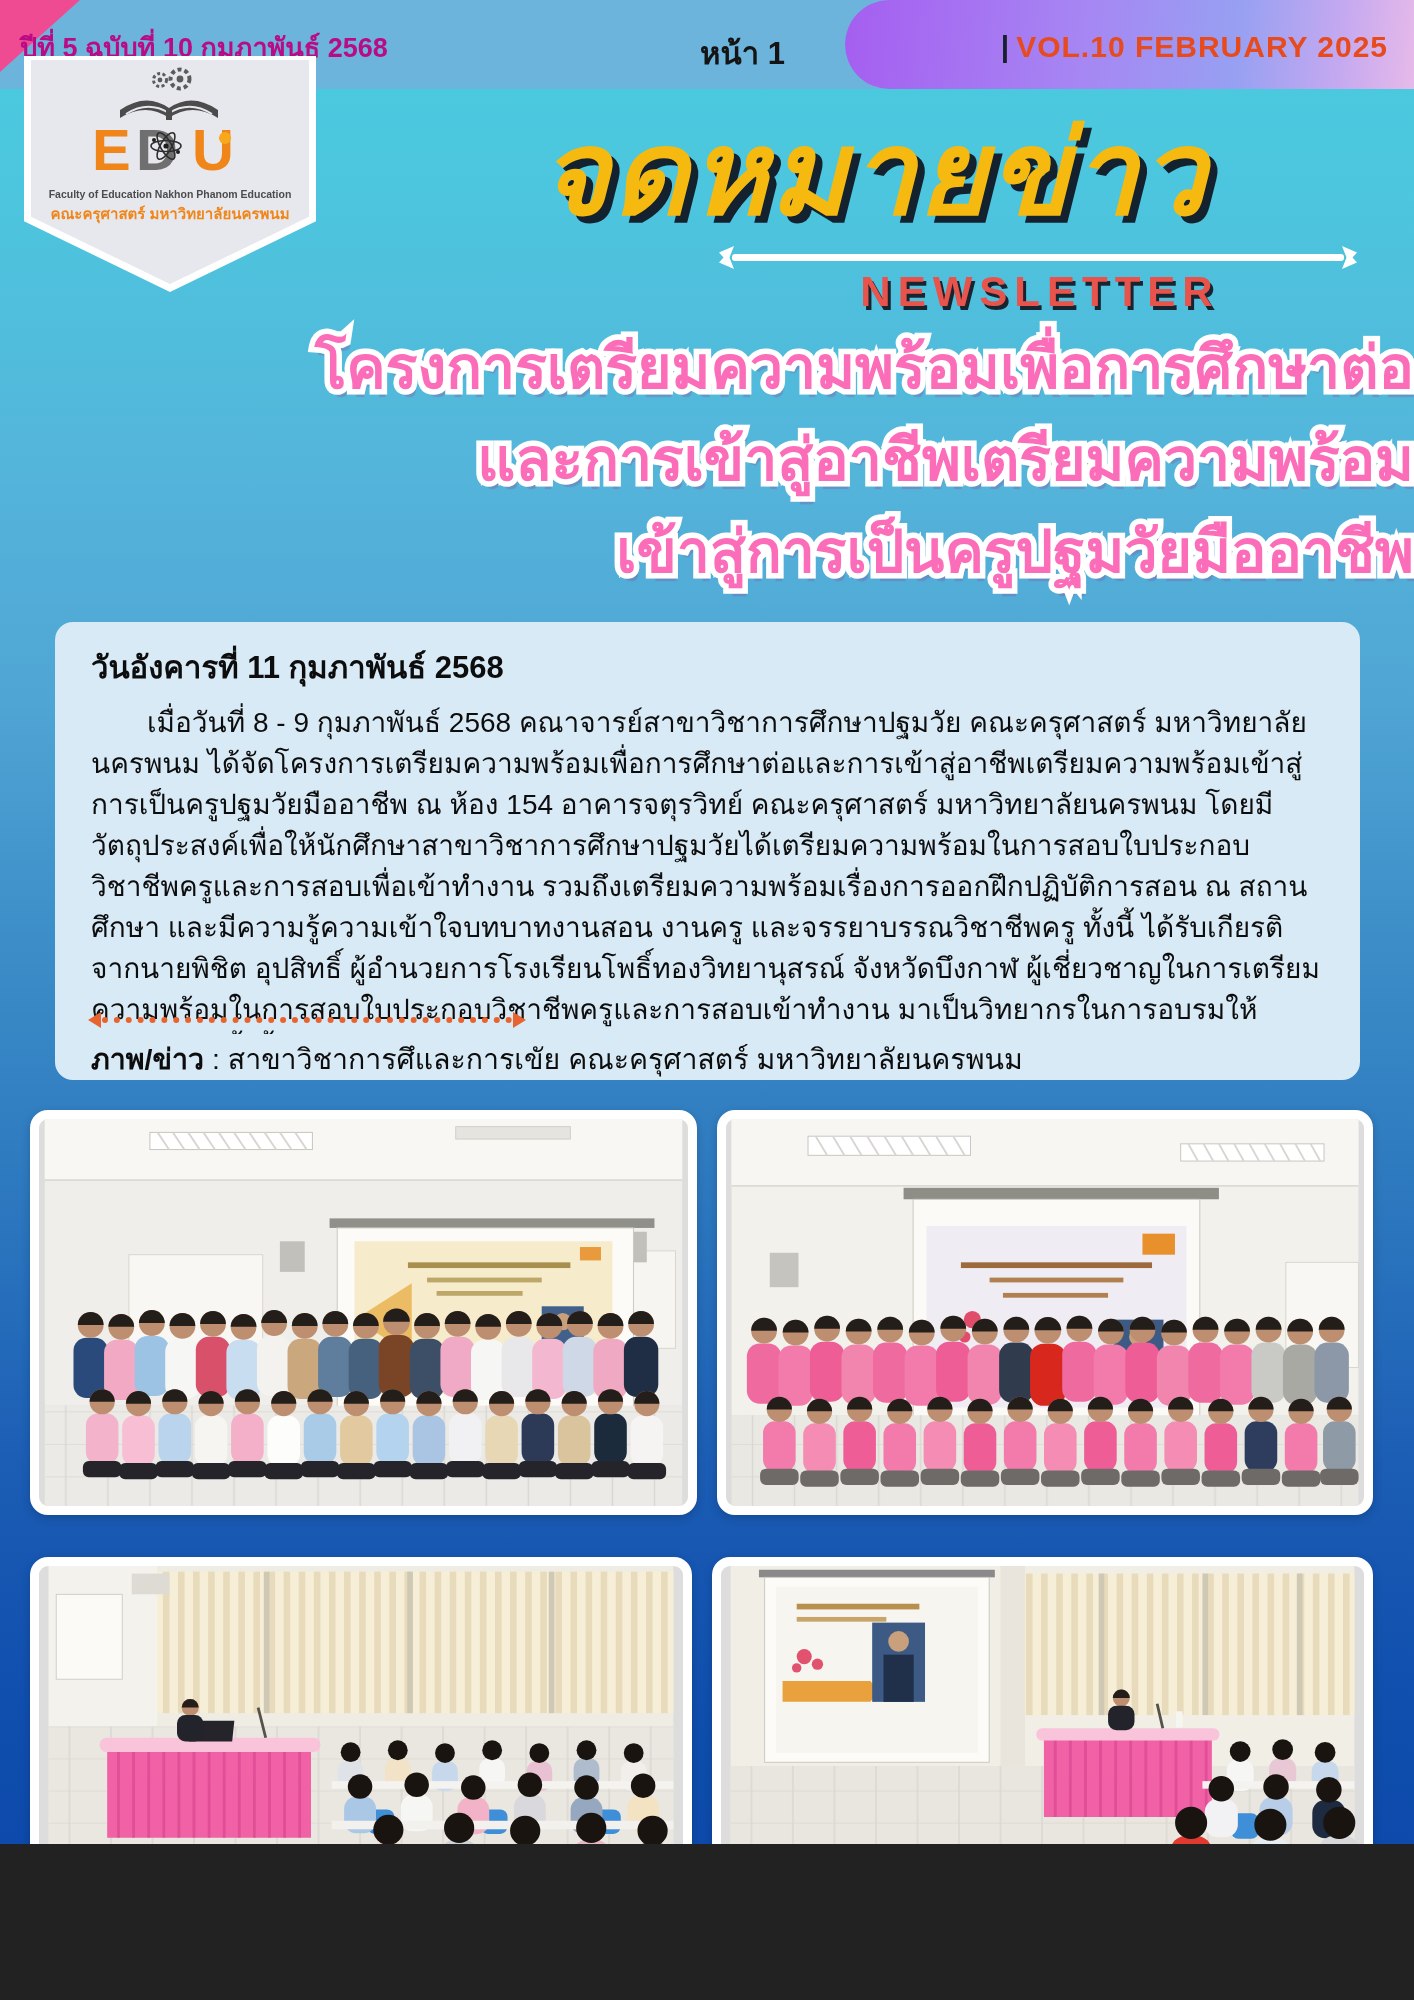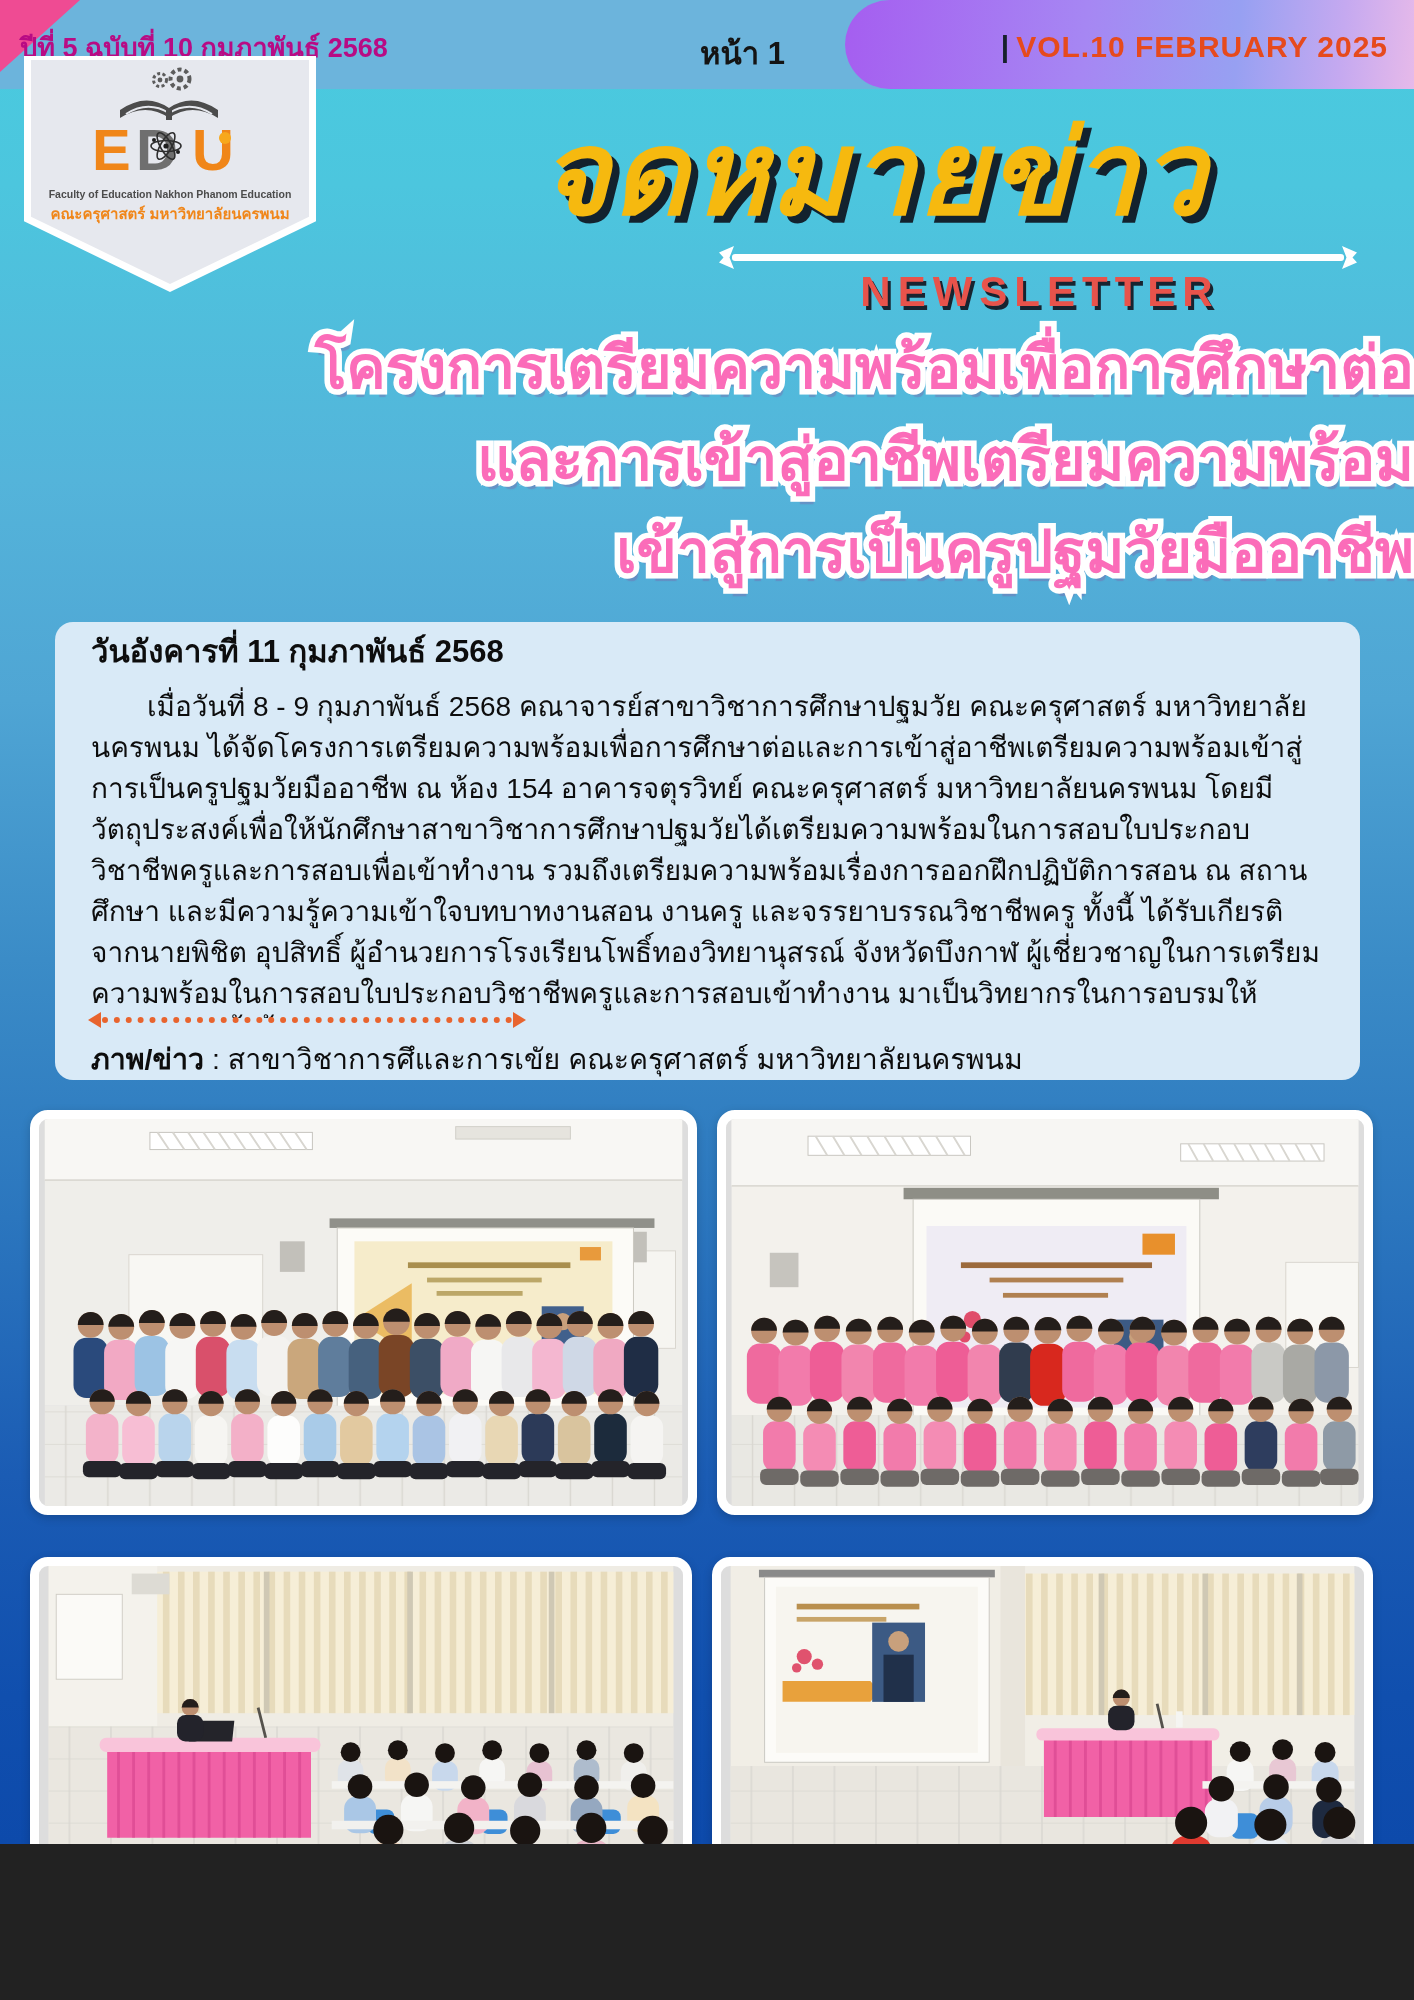--- a/index.html
+++ b/index.html
@@ -39,21 +39,21 @@
     font-size:42px; font-weight:800; letter-spacing:7px; color:#e8534b; text-shadow:3px 4px 0 #182430; }
   
   .headline{ position:absolute; left:0; right:0; top:322px; text-align:right;
     font-weight:900; font-size:59px; line-height:92px; }
   .hl-line{ position:relative; display:block; height:92px; }
   .hl-stroke{ position:absolute; left:0; right:0; top:0; color:#fb6cb9;
     -webkit-text-stroke:11px #ffffff; text-shadow:4px 8px 1px rgba(128,98,168,.4); }
   .hl-fill{ position:relative; color:#fb6cb9; }
   
   .card{ position:absolute; left:55px; top:622px; width:1305px; height:458px; background:#d9eaf7;
-    border-radius:18px; padding:4px 36px; overflow:hidden; color:#0d0d0d; }
+    border-radius:18px; padding:20px 36px; overflow:hidden; color:#0d0d0d; }
   .card h2{ font-size:31px; font-weight:800; margin-bottom:10px; }
   .card .body{ font-size:28px; line-height:41px; text-align:left; text-indent:56px;
     overflow-wrap:anywhere; max-height:332px; overflow:hidden; }
   .divider{ position:absolute; left:33px; top:390px; width:438px; height:18px; }
   .divider .dots{ position:absolute; left:14px; right:14px; top:5px; border-top:6px dotted #e8642e; }
   .divider .a-l,.divider .a-r{ position:absolute; top:0; width:0; height:0;
     border-top:8px solid transparent; border-bottom:8px solid transparent; }
   .divider .a-l{ left:0; border-right:13px solid #e8642e; }
   .divider .a-r{ right:0; border-left:13px solid #e8642e; }
   .credit{ position:absolute; left:36px; top:414px; font-size:28.5px; }

